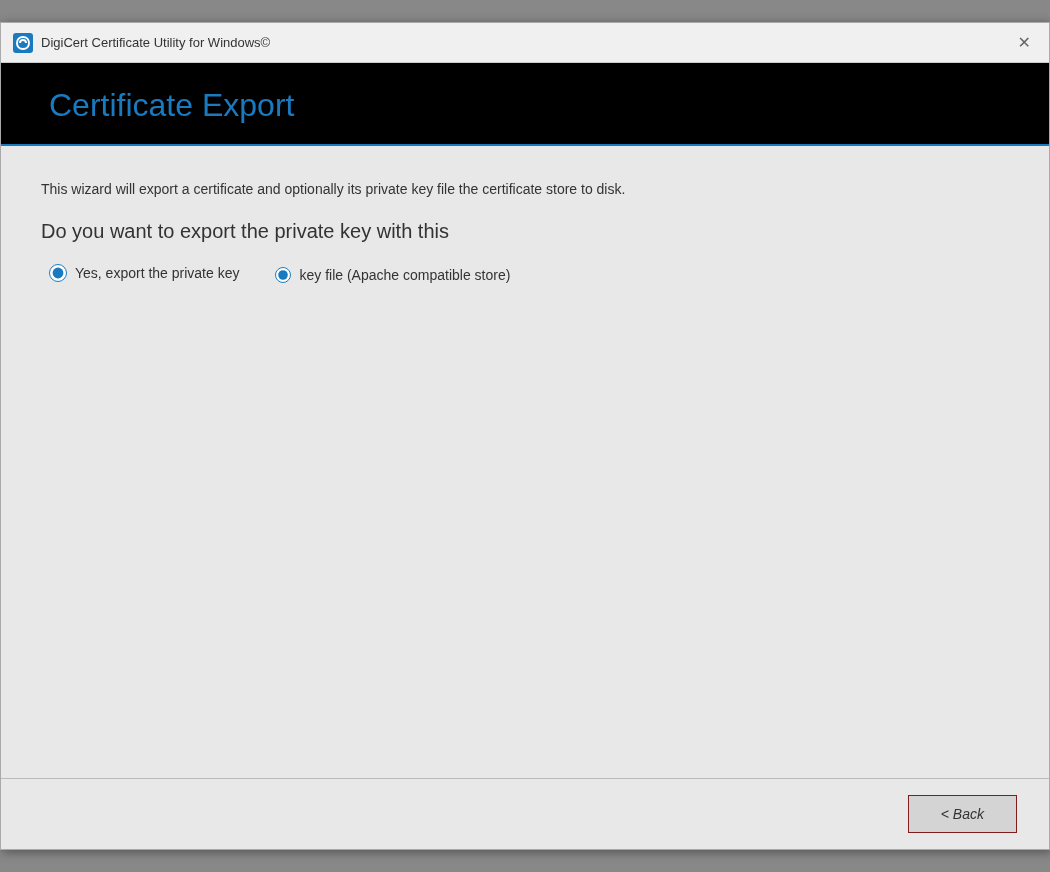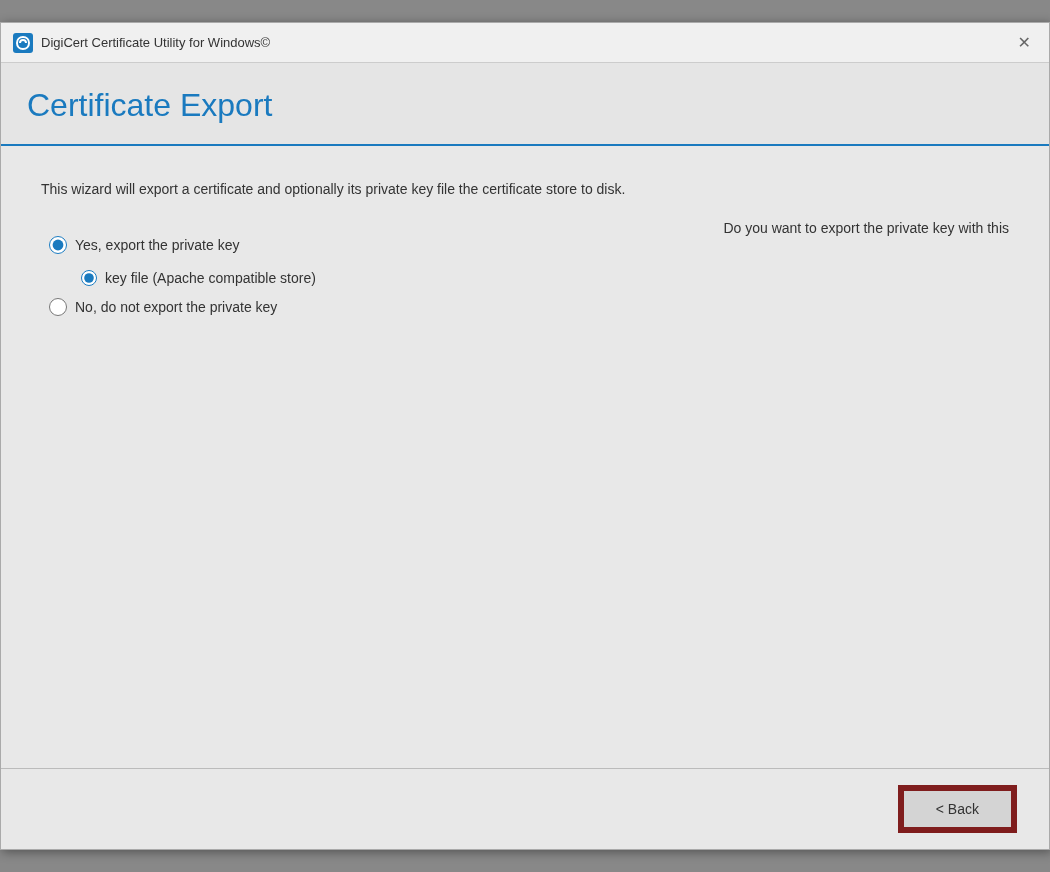--- a/index.html
+++ b/index.html
@@ -54,22 +54,22 @@
       font-size: 16px;
       color: #666;
       cursor: pointer;
       background: none;
       border: none;
       padding: 2px 6px;
       line-height: 1;
     }
 
     .header-section {
-      background: #e5e5e5;
-      padding: 24px 32px 20px 26px;
+      background: #000000;
+      padding: 24px 32px 20px 48px;
       border-bottom: 2px solid #1a7abf;
       flex-shrink: 0;
     }
 
     .page-title {
       font-size: 32px;
       color: #1a7abf;
       font-weight: 300;
     }
 
@@ -82,30 +82,30 @@
     }
 
     .description-text {
       font-size: 14px;
       color: #333;
       line-height: 1.6;
       margin-bottom: 16px;
     }
 
     .question-text {
-      font-size: 14px;
-      color: #333;
+      font-size: 20px;
+      color: #333;
+      margin-bottom: 20px;
       margin-top: 4px;
-      text-align: right;
     }
 
     .options-container {
       display: flex;
-      flex-direction: column;
-      gap: 12px;
+      flex-direction: row;
+      gap: 4px;
       margin-left: 8px;
     }
 
     .radio-option {
       display: flex;
       align-items: center;
       gap: 8px;
       font-size: 14px;
       color: #333;
       cursor: pointer;
@@ -176,24 +176,25 @@
       align-items: center;
       gap: 8px;
       flex-shrink: 0;
     }
 
     .footer-button {
       padding: 10px 32px;
       font-size: 14px;
       cursor: pointer;
       background: #d4d4d4;
-      border: 6px solid #7f1d1d;
+      border: 1px solid #7f1d1d;
       color: #333;
       min-width: 100px;
       text-align: center;
+      font-style: italic;
     }
 
     .footer-button.primary {
       background: #d4d4d4;
     }
 
     
     .digicert-logo {
       width: 20px;
       height: 20px;
@@ -238,24 +239,20 @@
       <div class="sub-options">
 
 
         <label class="sub-option">
           <input type="radio" name="export-format" checked="" style="">
           <span>key file (Apache compatible store)</span>
         </label>
 
       </div>
 
-      <label class="radio-option">
-        <input type="radio" name="export-key" style="">
-        <span>No, do not export the private key</span>
-      </label>
 
     </div>
 
     <div class="spacer"></div>
 
   </div>
 
   <div class="footer-section">
     <button class="footer-button">&lt; Back</button>
   </div>

